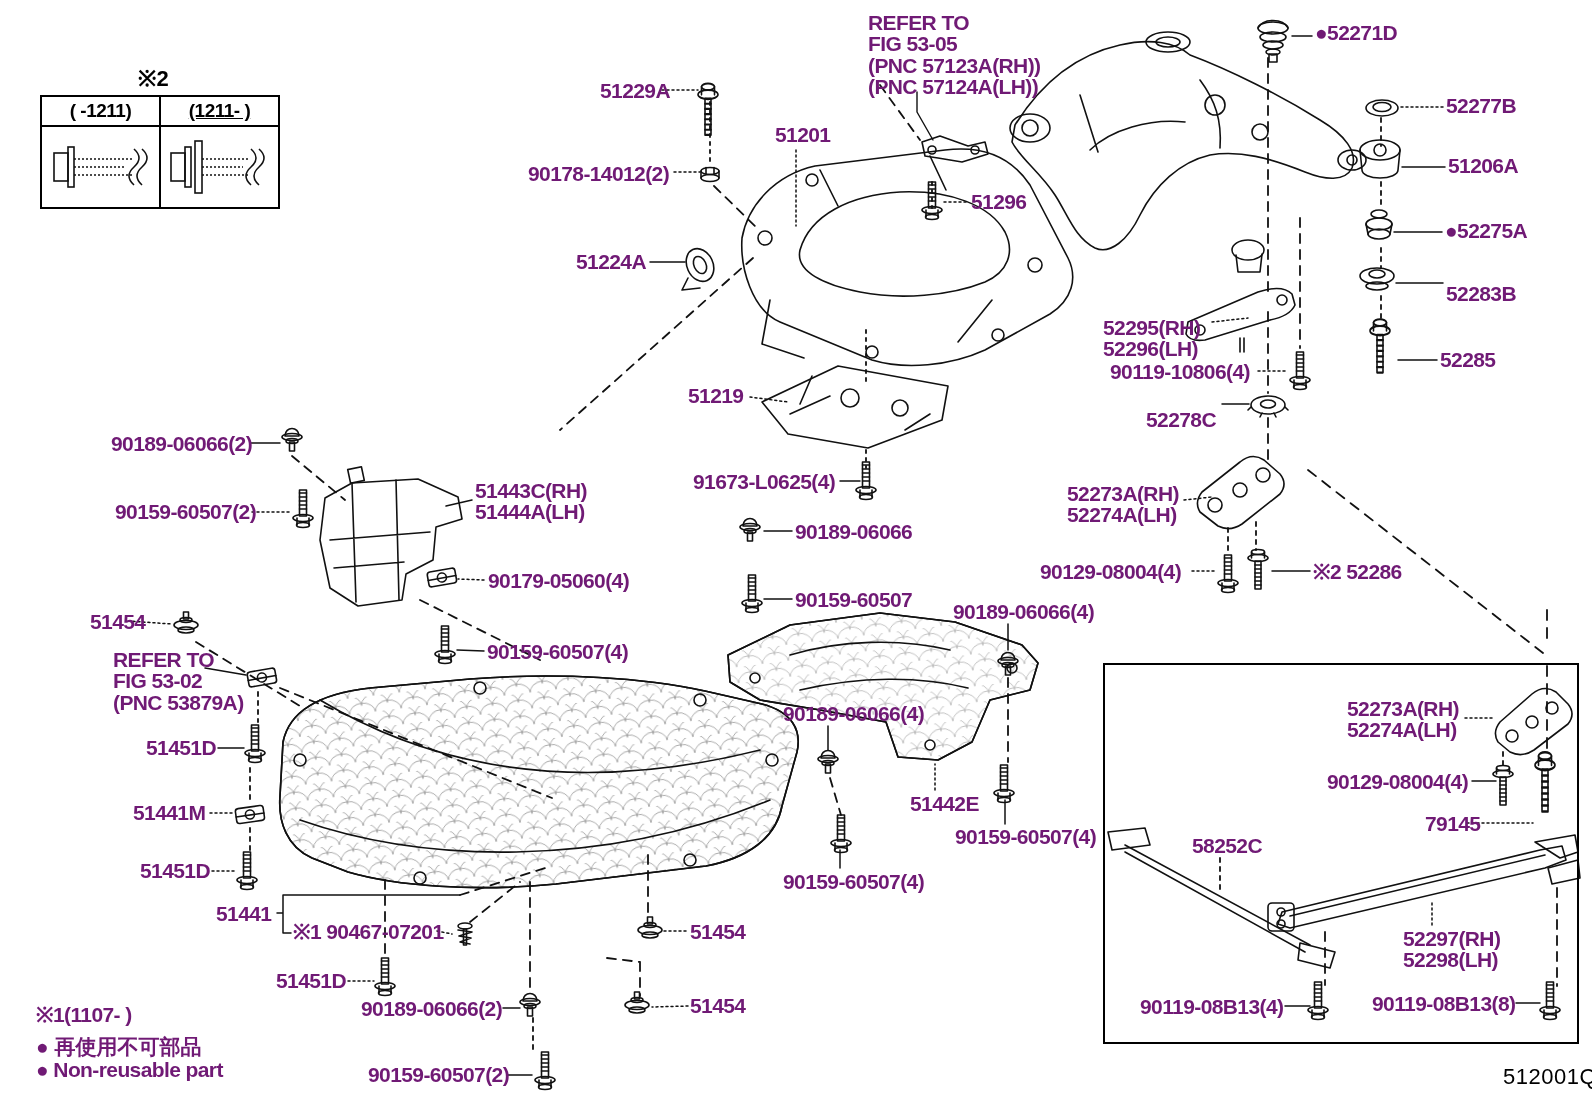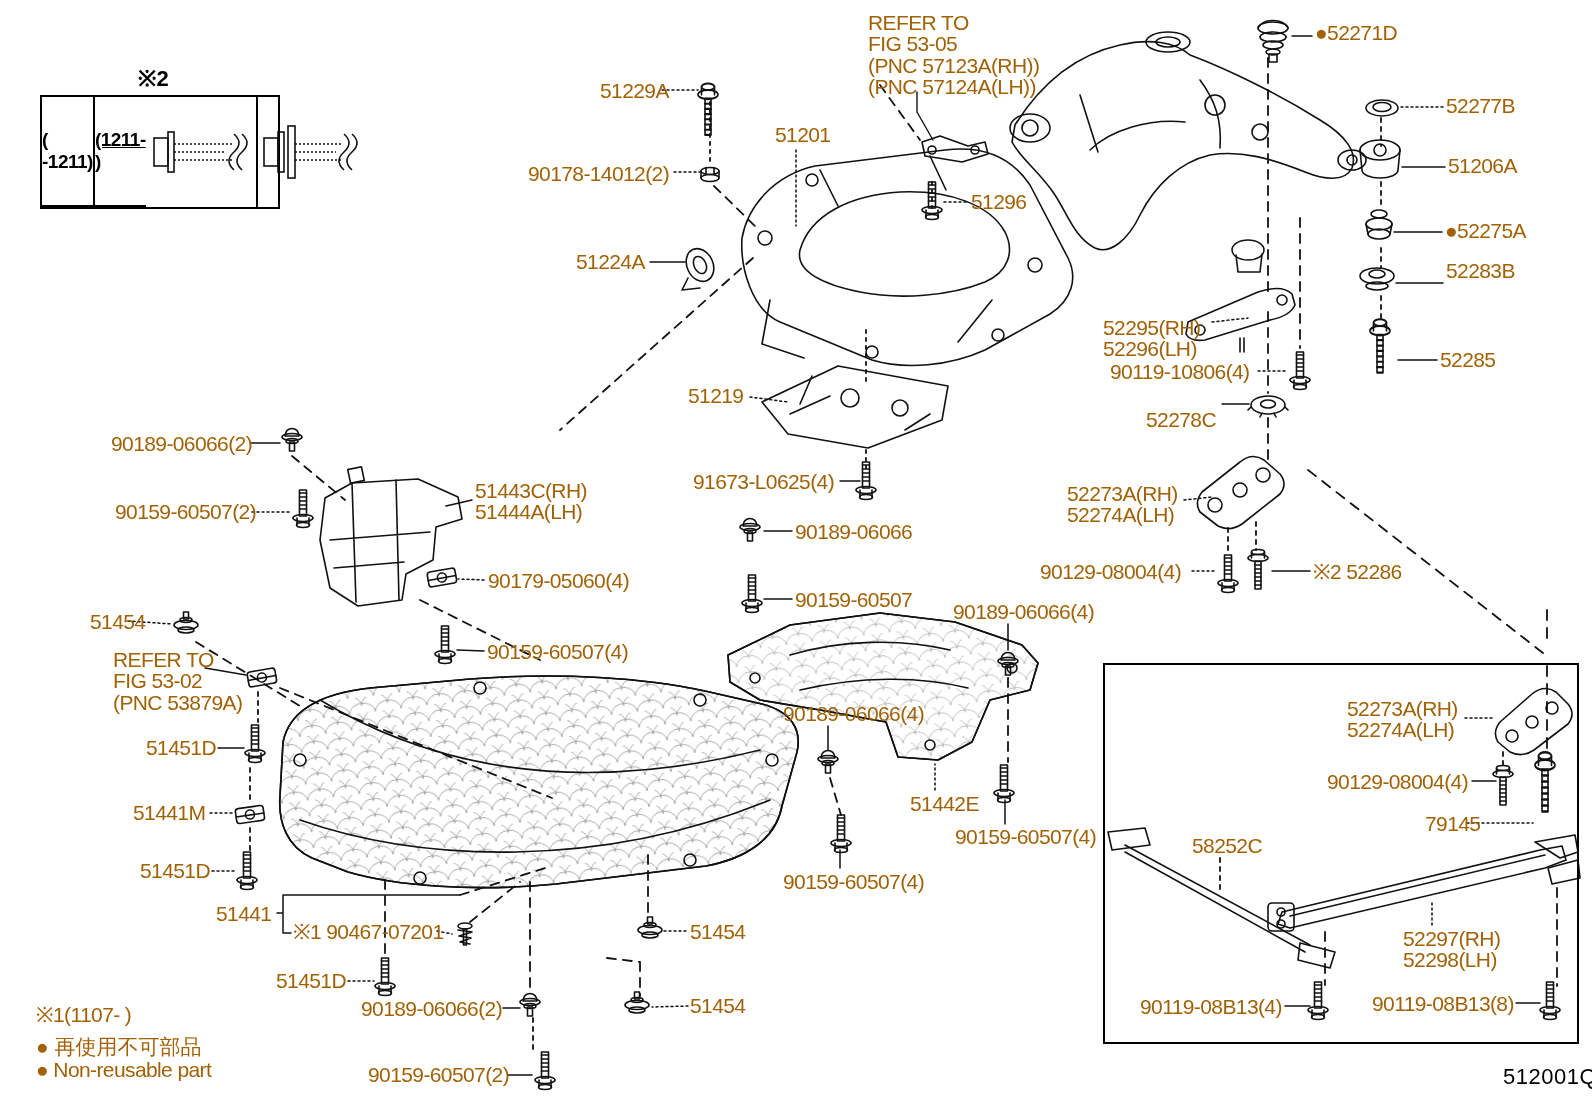--- a/index.html
+++ b/index.html
@@ -1,25 +1,25 @@
 <!DOCTYPE html>
 <html><head>
 <meta charset="utf-8">
 <style>
   html,body{margin:0;padding:0;background:#fff;}
   #stage{position:relative;width:1592px;height:1099px;background:#fff;overflow:hidden;
          font-family:"Liberation Sans",sans-serif;color:#000;}
   #art{position:absolute;left:0;top:0;z-index:1;}
-  .lbl{position:absolute;z-index:3;font-weight:400;font-size:21px;line-height:1.02;
-       letter-spacing:-0.6px;white-space:nowrap;color:#a16207;}
+  .lbl{position:absolute;z-index:3;font-weight:700;font-size:21px;line-height:1.02;
+       letter-spacing:-0.6px;white-space:nowrap;color:#701a75;}
   .pre{white-space:pre-line;}
   .jp{font-size:21px;letter-spacing:0;}
   
   #variantBox{position:absolute;left:40px;top:95px;width:236px;height:110px;z-index:3;
-              border:2px solid #000;display:flex;flex-direction:row;justify-content:space-between;}
+              border:2px solid #000;display:flex;flex-direction:column;justify-content:space-between;}
   #variantTitle{position:absolute;left:138px;top:62px;z-index:3;font-weight:700;font-size:22px;}
   .vb-row{display:flex;flex:0 0 28px;border-bottom:2px solid #000;}
   .vb-row2{display:flex;flex:1;}
   .vb-cell{flex:1;display:flex;align-items:center;justify-content:center;
            font-weight:700;font-size:19px;letter-spacing:-0.5px;}
   .vb-cell + .vb-cell{border-left:2px solid #000000;text-decoration:underline;}
   .vb-art{flex:1;display:flex;align-items:center;justify-content:center;}
   .vb-art + .vb-art{border-left:2px solid #000;}
   
   #insetBox{position:absolute;left:1103px;top:663px;width:472px;height:377px;
@@ -325,21 +325,21 @@
 (PNC 57123A(RH))
 (PNC 57124A(LH))</div>
 <div class="lbl" style="left:1315px;top:22px">●52271D</div>
 <div class="lbl" style="left:528px;top:163px">90178-14012(2)</div>
 <div class="lbl" style="left:775px;top:124px">51201</div>
 <div class="lbl" style="left:971px;top:191px">51296</div>
 <div class="lbl" style="left:1446px;top:95px">52277B</div>
 <div class="lbl" style="left:1448px;top:155px">51206A</div>
 <div class="lbl" style="left:576px;top:251px">51224A</div>
 <div class="lbl" style="left:1445px;top:220px">●52275A</div>
-<div class="lbl" style="left:1446px;top:260px">52283B</div>
+<div class="lbl" style="left:1446px;top:283px">52283B</div>
 <div class="lbl pre" style="left:1103px;top:317px">52295(RH)
 52296(LH)</div>
 <div class="lbl" style="left:1440px;top:349px">52285</div>
 <div class="lbl" style="left:1110px;top:361px">90119-10806(4)</div>
 <div class="lbl" style="left:1146px;top:409px">52278C</div>
 <div class="lbl" style="left:688px;top:385px">51219</div>
 <div class="lbl" style="left:111px;top:433px">90189-06066(2)</div>
 <div class="lbl" style="left:693px;top:471px">91673-L0625(4)</div>
 <div class="lbl pre" style="left:1067px;top:483px">52273A(RH)
 52274A(LH)</div>

